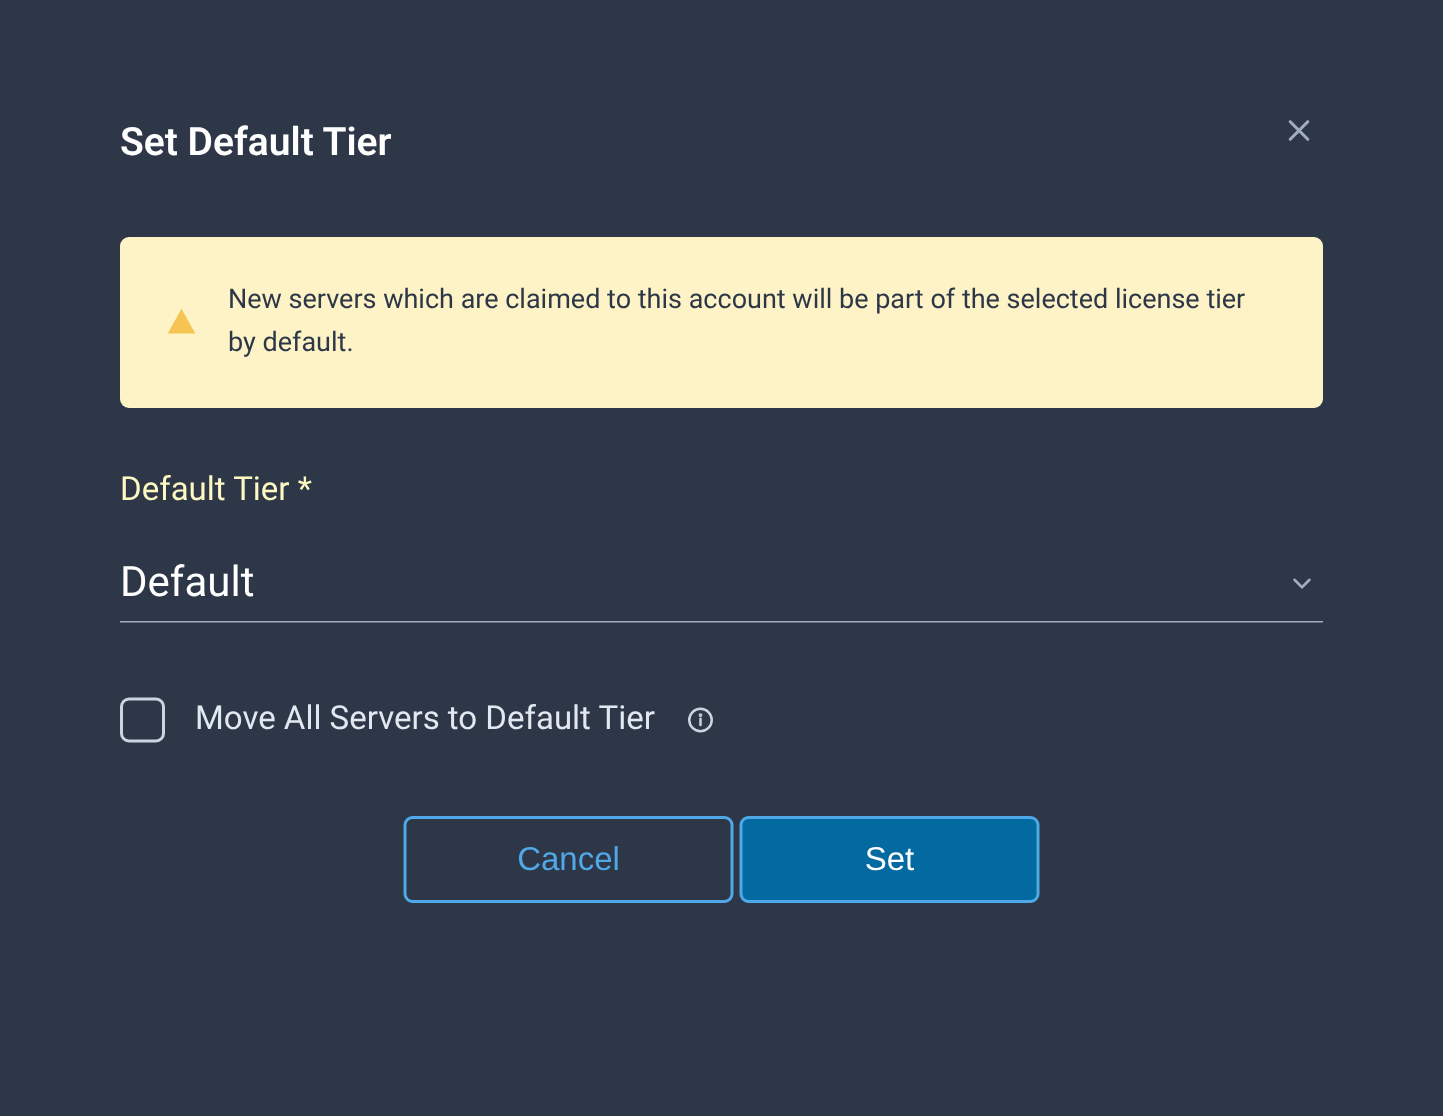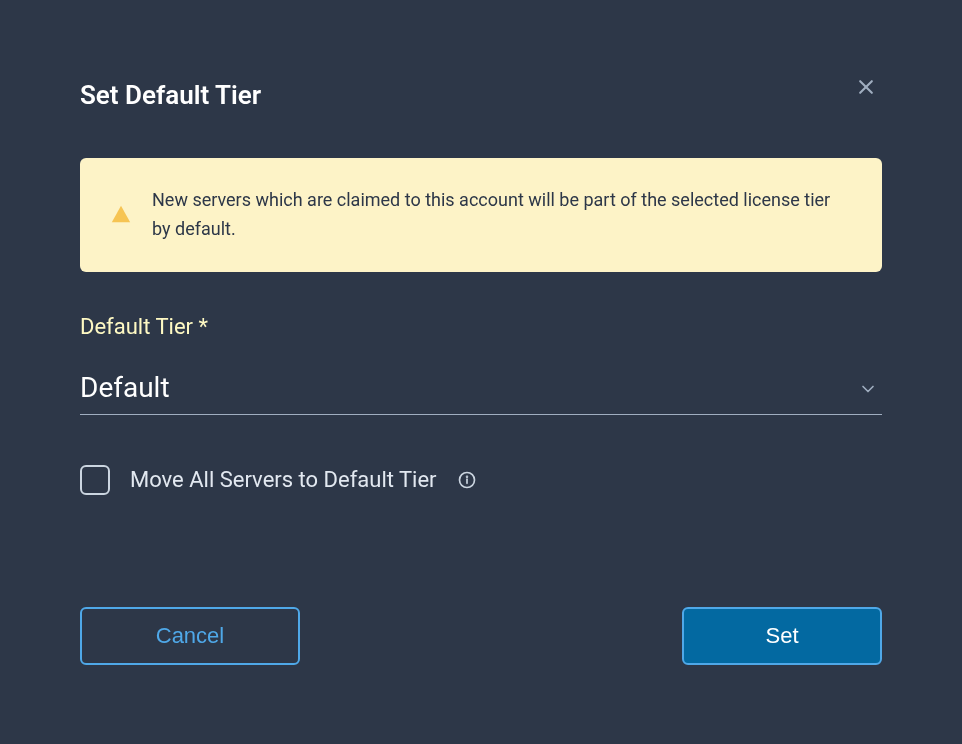--- a/index.html
+++ b/index.html
@@ -107,21 +107,21 @@
 
     .chevron svg {
       width: 20px;
       height: 20px;
     }
 
     .checkbox-row {
       display: flex;
       align-items: center;
       gap: 20px;
-      margin-bottom: 112px;
+      margin-bottom: 49px;
     }
 
     .checkbox {
       width: 30px;
       height: 30px;
       border: 2px solid #cbd5e0;
       border-radius: 6px;
       background: transparent;
       cursor: pointer;
       flex-shrink: 0;
@@ -142,21 +142,21 @@
       cursor: pointer;
     }
 
     .info-icon svg {
       width: 20px;
       height: 20px;
     }
 
     .button-row {
       display: flex;
-      justify-content: space-between;
+      justify-content: center;
       gap: 4px;
     }
 
     .btn {
       padding: 0 32px;
       height: 58px;
       font-size: 22px;
       border-radius: 6px;
       cursor: pointer;
       font-weight: 400;

